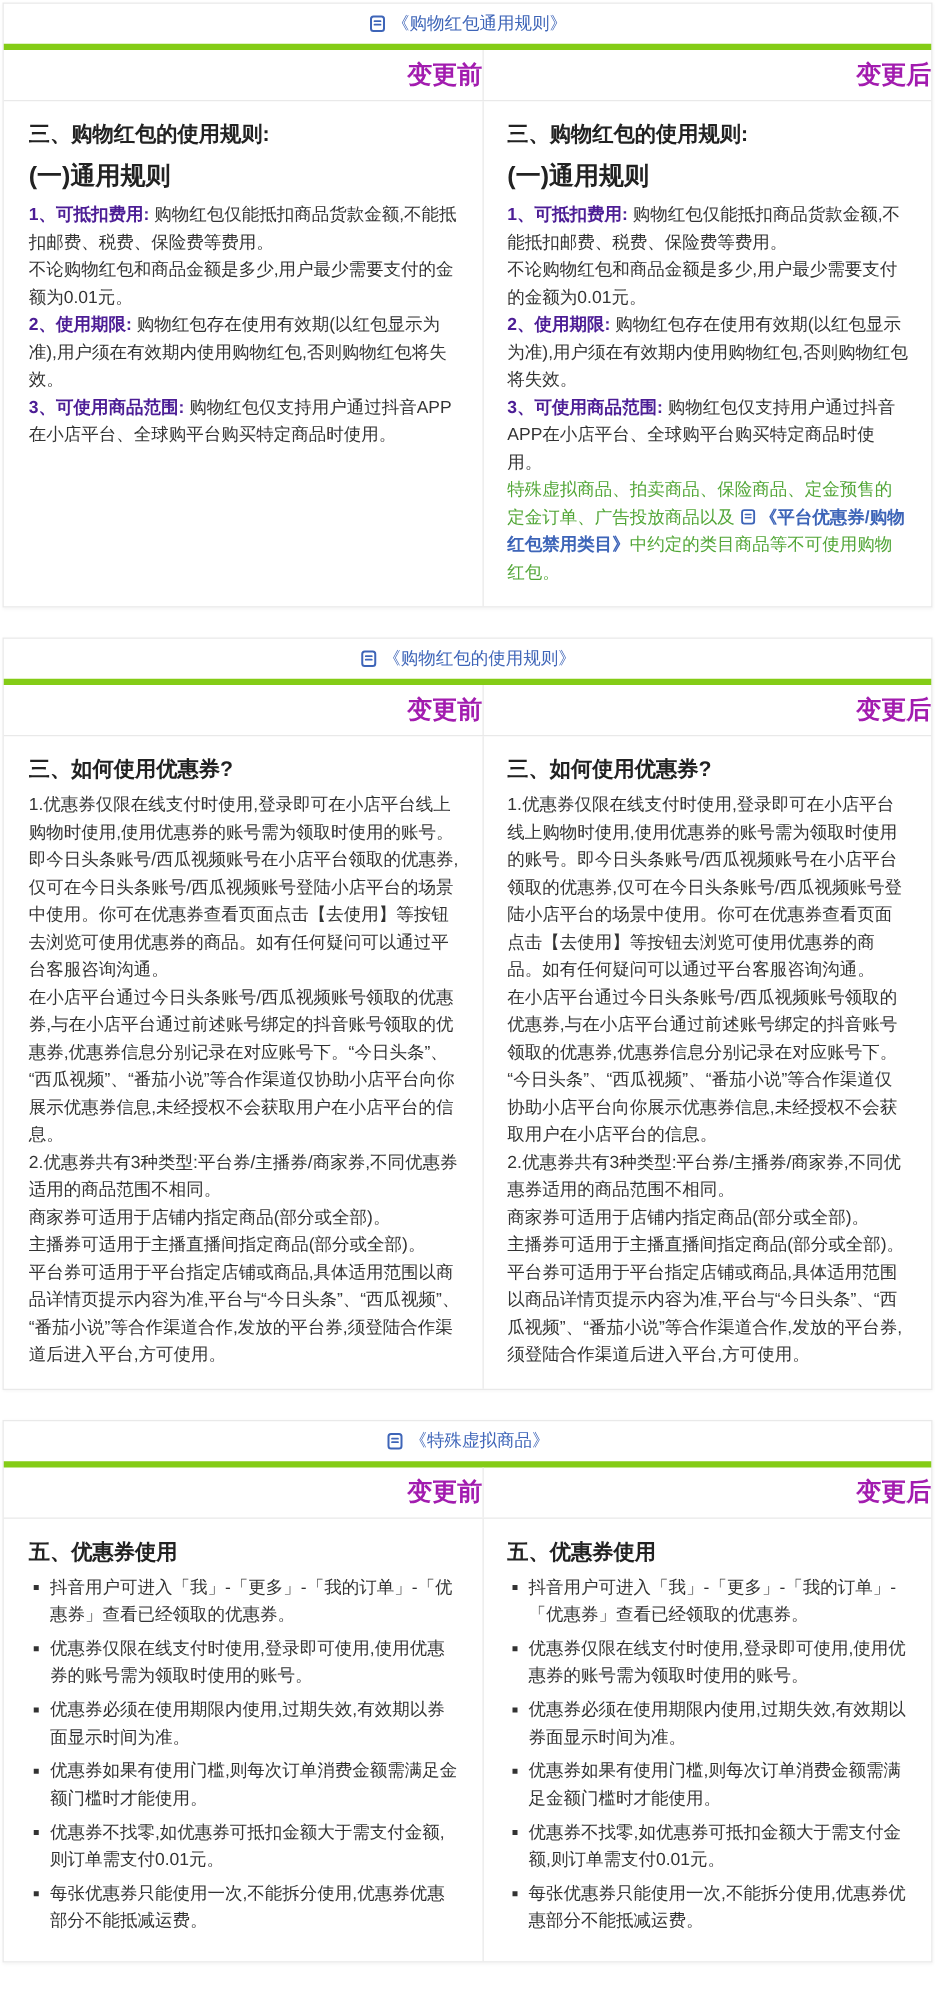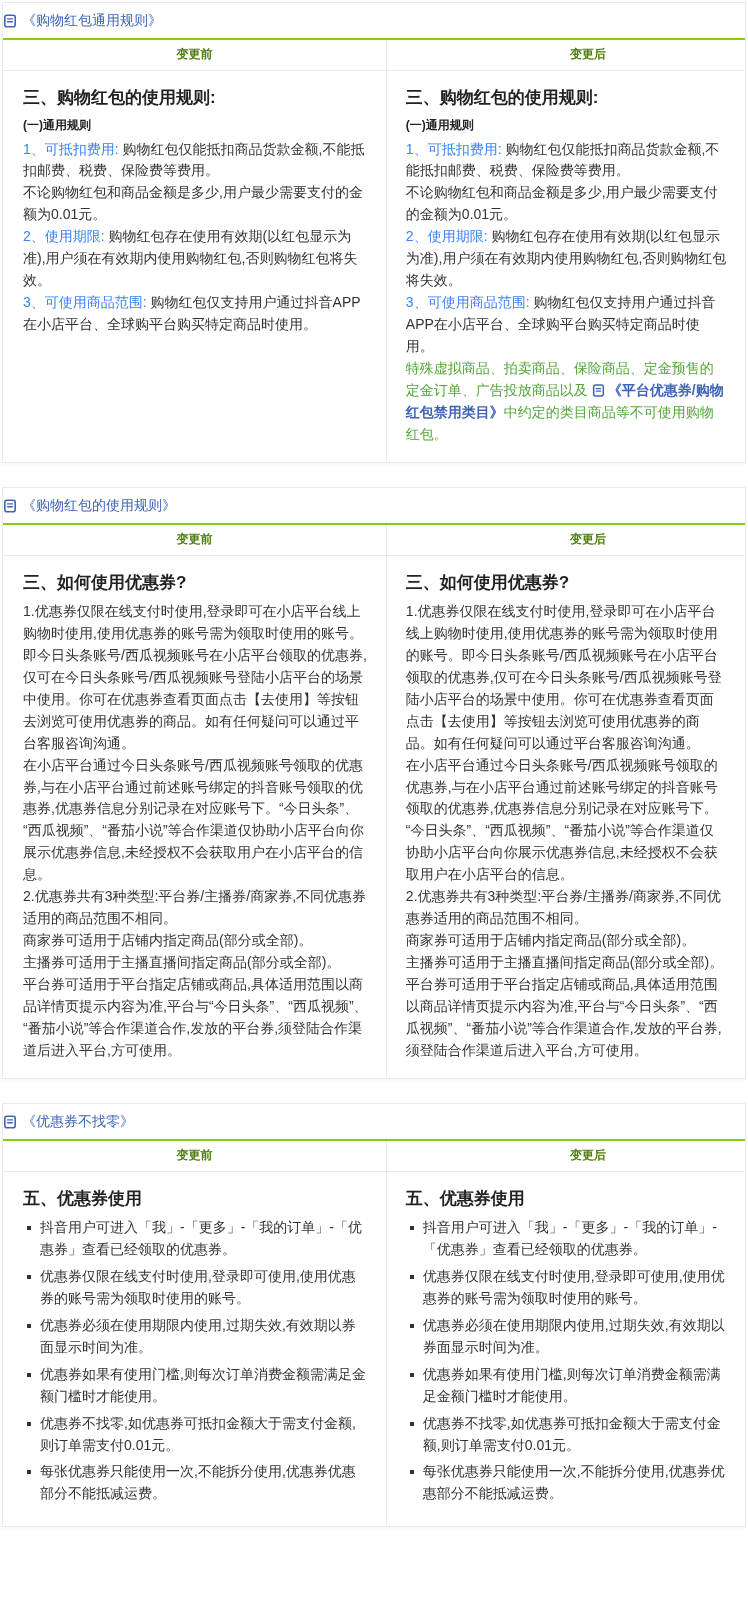--- a/index.html
+++ b/index.html
@@ -12,45 +12,45 @@
   }
   .page { padding: 2px 2px 0 2px; }
 
   .card {
     border: 1px solid #e9e9e9;
     margin-bottom: 24px;
     box-shadow: 0 1px 3px rgba(0,0,0,0.05);
     background: #fff;
   }
   .card-title {
-    display: flex; align-items: center; gap: 5px;
+    display: flex; align-items: center; justify-content: center; gap: 5px;
     height: 37px;
-    border-bottom: 2px solid #84cc16;
+    border-bottom: 5px solid #84cc16;
   }
   .title-link {
     color: #3e65b8; font-size: 14px; text-decoration: none; cursor: pointer;
   }
   .hdr-row { display: flex; border-bottom: 1px solid #e9e9e9; }
   .hdr {
-    width: 51.6%; text-align: center; font-weight: bold;
-    font-size: 12px; color: #4d7c0f; padding: 6px 0 7px 0;
+    width: 51.6%; text-align: right; font-weight: bold;
+    font-size: 20px; color: #a21caf; padding: 6px 0 7px 0;
   }
   .hdr + .hdr { width: 48.4%; border-left: 1px solid #e9e9e9; padding-left: 44px; }
 
   .body-row { display: flex; align-items: stretch; justify-content: center; }
   .cell {
     width: 51.6%; padding: 8px 18px 16px 20px;
     font-size: 14px; line-height: 1.57;
   }
   .cell + .cell { width: 48.4%; border-left: 1px solid #e9e9e9; padding-left: 19px; }
 
   .cell h3 { font-size: 17px; margin: 6px 0 4px 0; color: #222; }
-  .cell h4 { font-size: 12px; margin: 2px 0 4px 0; color: #222; }
+  .cell h4 { font-size: 20px; margin: 2px 0 4px 0; color: #222; }
   .cell p { margin: 0; }
-  .lead { font-weight: normal; color: #3b82f6; }
+  .lead { font-weight: bold; color: #4c1d95; }
   .bold-last { font-weight: bold; color: #222; }
   .green { color: #52a637; font-weight: normal; }
   .inline-link { color: #3e65b8; font-weight: bold; text-decoration: none; cursor: pointer; }
 
   ul { list-style: none; margin: 4px 0 0 0; padding: 0 0 0 2px; }
   li { position: relative; padding-left: 15px; margin-bottom: 5px; }
   li::before {
     content: ""; position: absolute; left: 2px; top: 9px;
     width: 4px; height: 4px; background: #333;
   }
@@ -141,21 +141,21 @@
   </div>
 
   <div class="card">
     <div class="card-title">
       <span class="doc-icon">
         <svg width="14" height="14" viewBox="0 0 14 14">
             <rect x="1.8" y="1.2" width="10.4" height="11.6" rx="2" fill="none" stroke="#3e65b8" stroke-width="1.6"></rect>
             <path d="M4.6 4.9h4.8M4.6 7.7h4.8" stroke="#3e65b8" stroke-width="1.4" stroke-linecap="round"></path>
           </svg>
       </span>
-      <a class="title-link">《优惠券不找零》</a>
+      <a class="title-link">《特殊虚拟商品》</a>
     </div>
     <div class="hdr-row">
       <div class="hdr">变更前</div>
       <div class="hdr">变更后</div>
     </div>
     <div class="body-row">
       <div class="cell">
         <h3>五、优惠券使用</h3>
         <ul>
           <li><span>抖音用户可进入「我」-「更多」-「我的订单」-「优惠券」查看已经领取的优惠券。</span></li>

